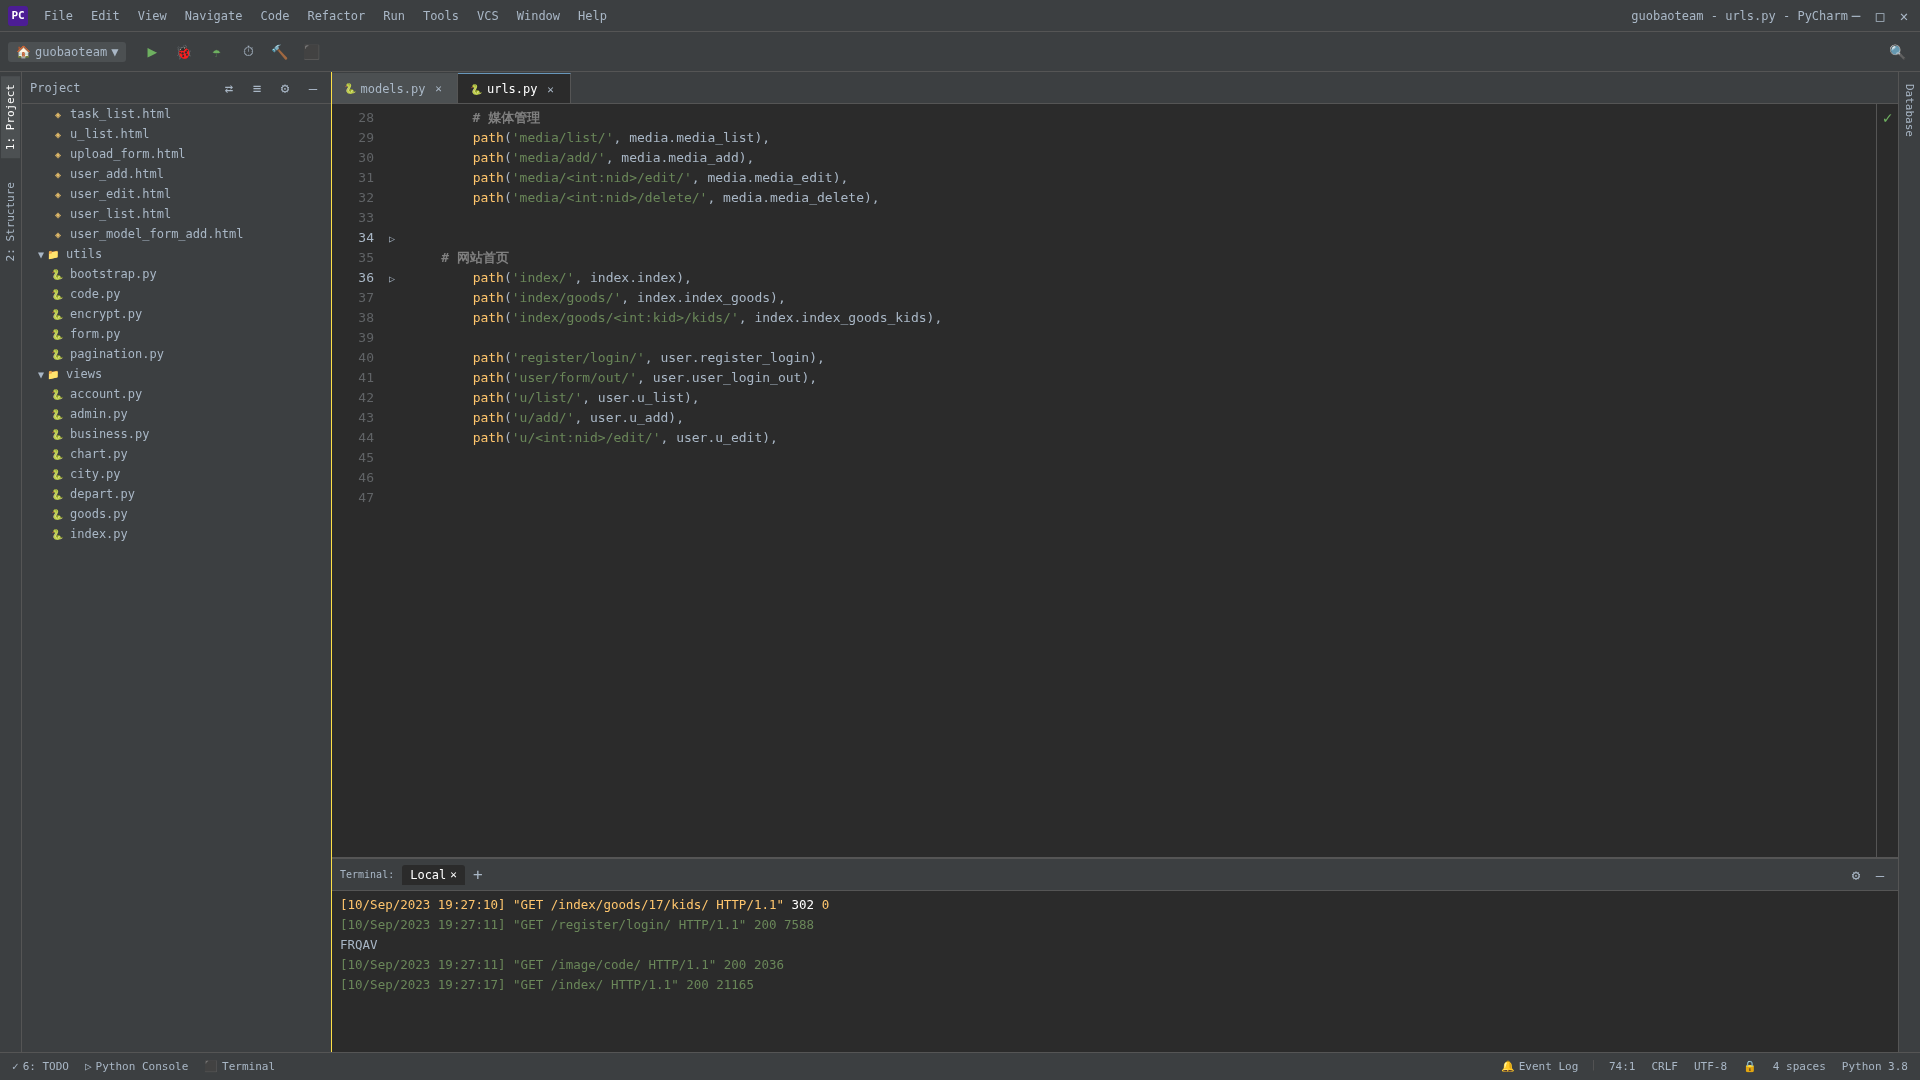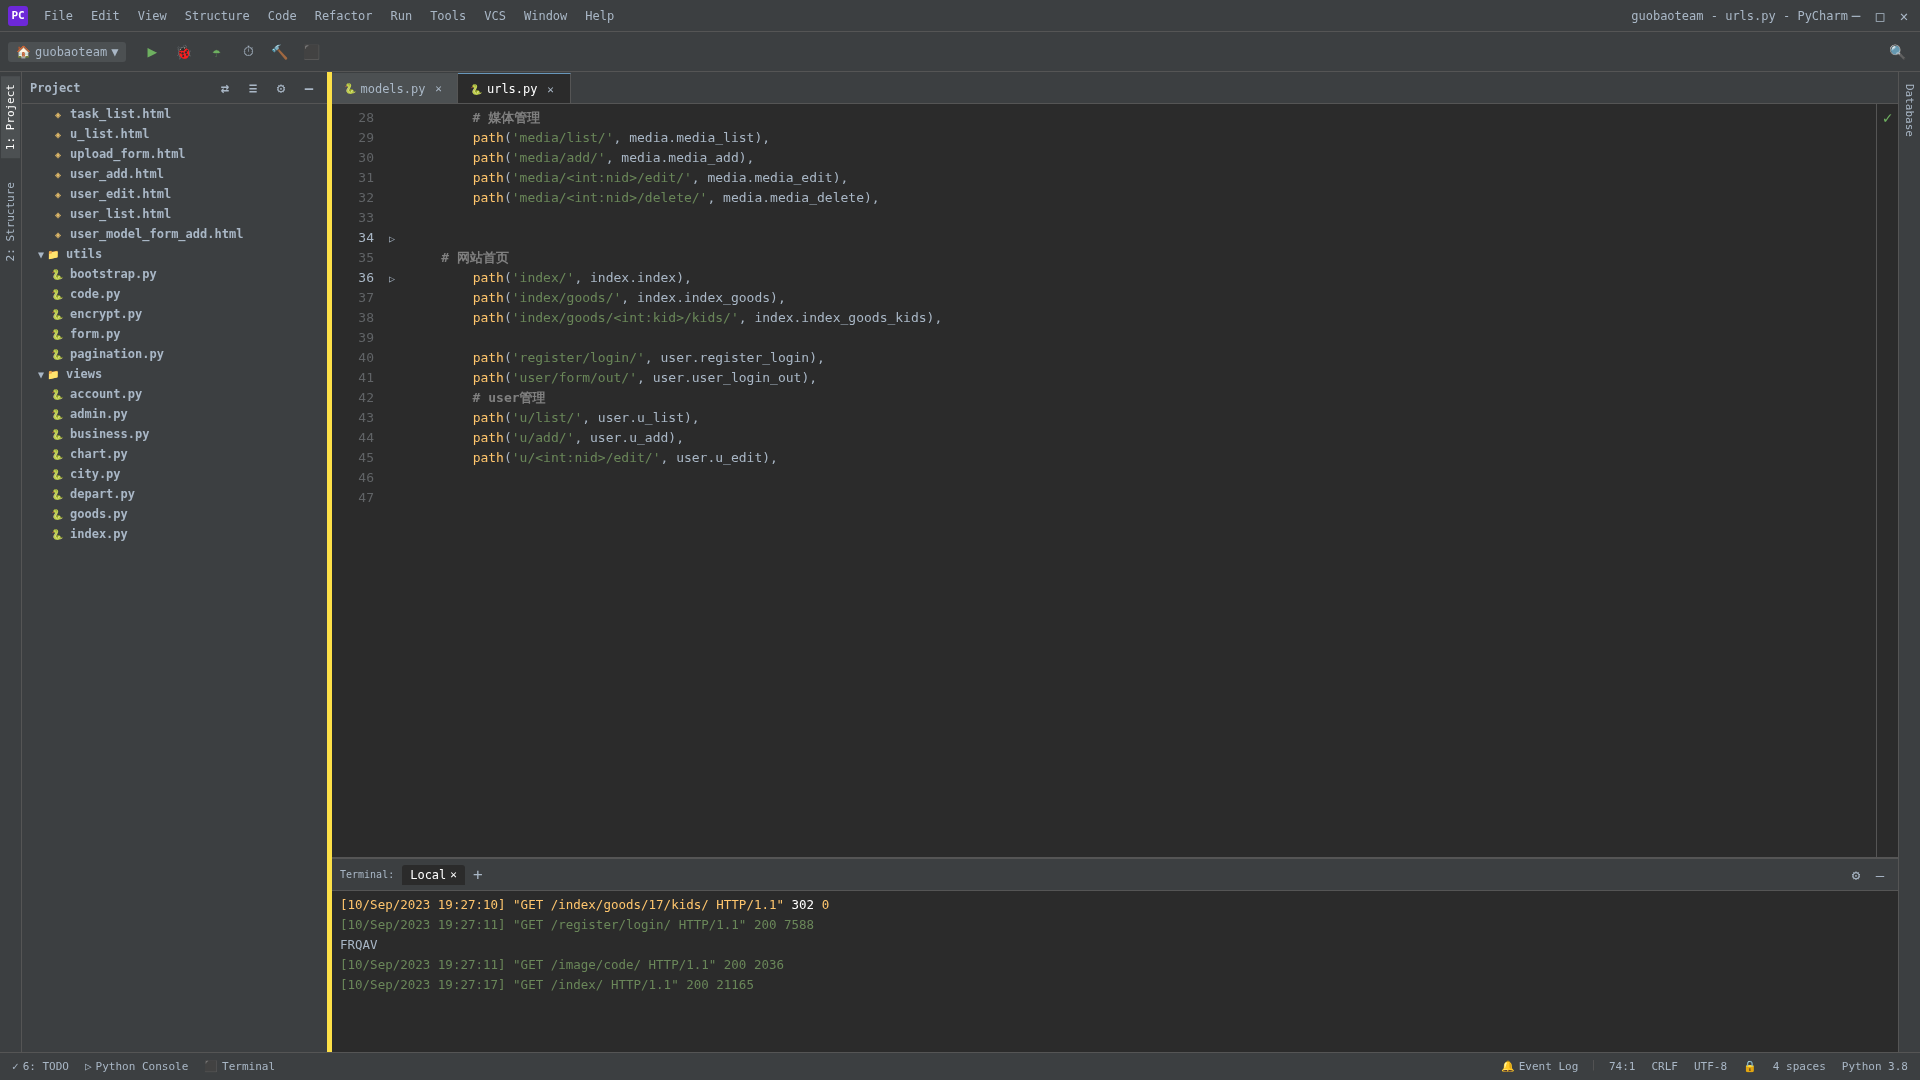--- a/index.html
+++ b/index.html
@@ -17,21 +17,21 @@
     #titlebar {
       height: 32px;
       background: #3c3f41;
       display: flex;
       align-items: center;
       padding: 0 8px;
       border-bottom: 1px solid #555;
     }
     #titlebar .app-icon {
       width: 20px; height: 20px;
-      background: #6d28d9;
+      background: #4c1d95;
       border-radius: 3px;
       margin-right: 8px;
       display: flex; align-items: center; justify-content: center;
       color: #fff; font-size: 11px; font-weight: bold;
     }
     #titlebar .menu-items {
       display: flex; gap: 2px; flex: 1; align-items: center;
     }
     #titlebar .menu-item {
       padding: 3px 8px;
@@ -95,24 +95,23 @@
       font-size: 11px; color: #a9b7c6;
       padding: 8px 3px; cursor: pointer;
       white-space: nowrap;
     }
     .vtab.active { color: #fff; background: #4c5052; }
 
     
     #project-panel {
       width: 310px;
       background: #3c3f41;
-      border-right: 5px solid #fde047;
+      border-right: 1px solid #fde047;
       display: flex; flex-direction: column;
       overflow: hidden;
-      font-weight: bold;
     }
     #project-panel-header {
       height: 32px;
       background: #3c3f41;
       display: flex; align-items: center;
       padding: 0 8px; gap: 8px;
       border-bottom: 1px solid #555;
     }
     .panel-title { font-size: 12px; color: #a9b7c6; flex: 1; }
     .panel-icon-btn {
@@ -306,21 +305,21 @@
   </style>
 </head>
 <body>
 
 <div id="titlebar">
   <div class="app-icon">PC</div>
   <div class="menu-items">
     <span class="menu-item">File</span>
     <span class="menu-item">Edit</span>
     <span class="menu-item">View</span>
-    <span class="menu-item">Structure</span>
+    <span class="menu-item">Navigate</span>
     <span class="menu-item">Code</span>
     <span class="menu-item">Refactor</span>
     <span class="menu-item">Run</span>
     <span class="menu-item">Tools</span>
     <span class="menu-item">VCS</span>
     <span class="menu-item">Window</span>
     <span class="menu-item">Help</span>
   </div>
   <span class="title-text">guobaoteam - urls.py - PyCharm</span>
   <div class="window-controls">
@@ -603,23 +602,20 @@
 
 
         <div class="code-line">
           <span class="var">        </span><span class="fn">path</span><span class="paren">(</span><span class="str">'register/login/'</span><span class="paren">,</span><span class="var"> user.register_login</span><span class="paren">),</span>
         </div>
 
         <div class="code-line">
           <span class="var">        </span><span class="fn">path</span><span class="paren">(</span><span class="str">'user/form/out/'</span><span class="paren">,</span><span class="var"> user.user_login_out</span><span class="paren">),</span>
         </div>
 
-        <div class="code-line">
-          <span class="cmt">        # user管理</span>
-        </div>
 
         <div class="code-line">
           <span class="var">        </span><span class="fn">path</span><span class="paren">(</span><span class="str">'u/list/'</span><span class="paren">,</span><span class="var"> user.u_list</span><span class="paren">),</span>
         </div>
 
         <div class="code-line">
           <span class="var">        </span><span class="fn">path</span><span class="paren">(</span><span class="str">'u/add/'</span><span class="paren">,</span><span class="var"> user.u_add</span><span class="paren">),</span>
         </div>
 
         <div class="code-line">

